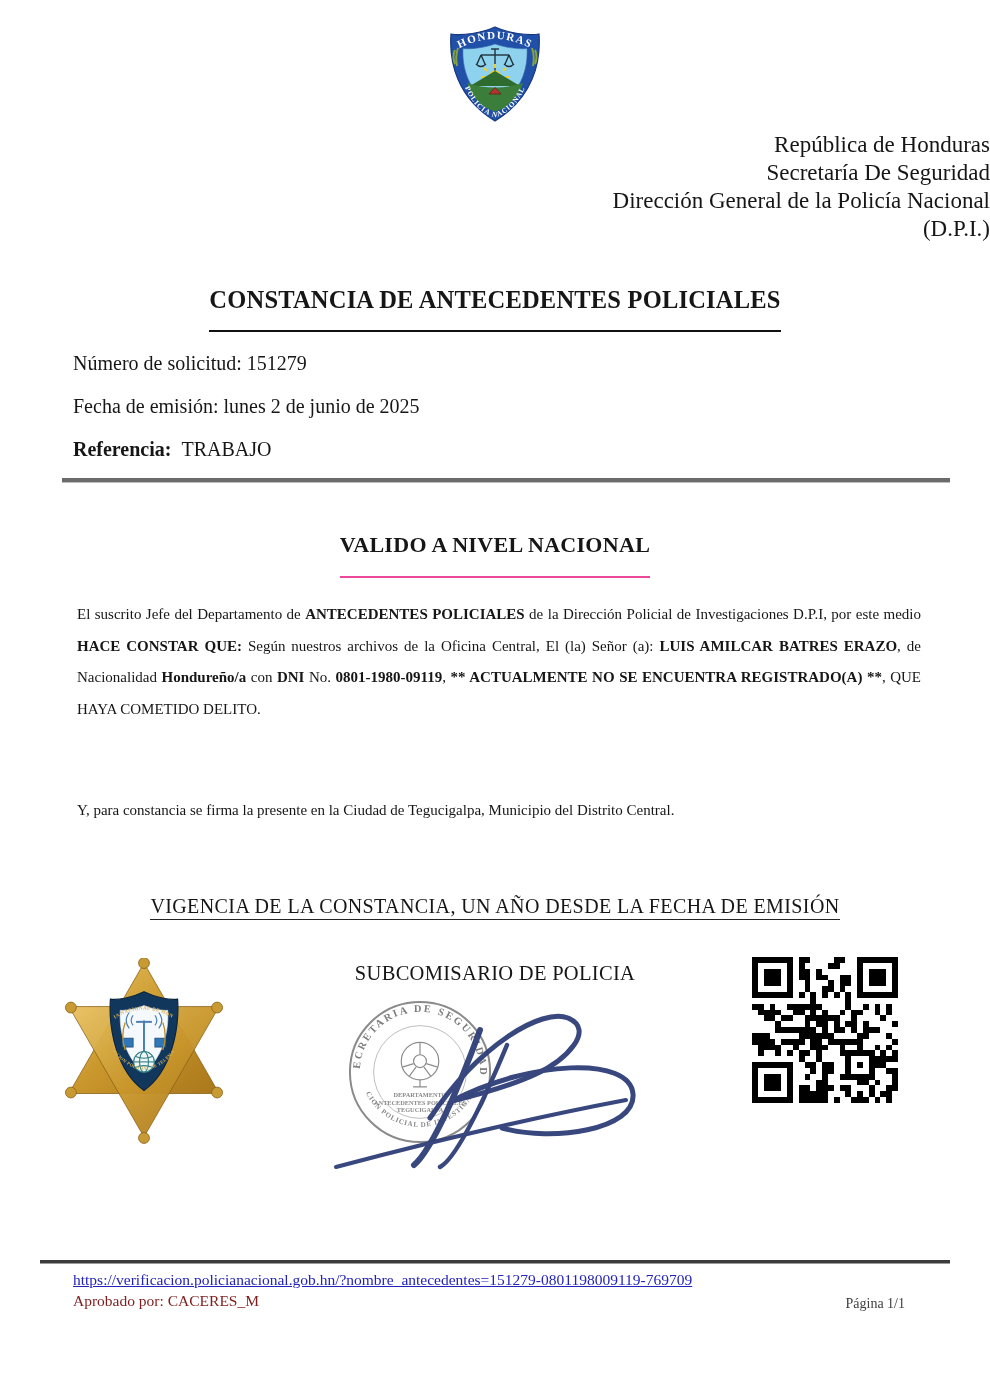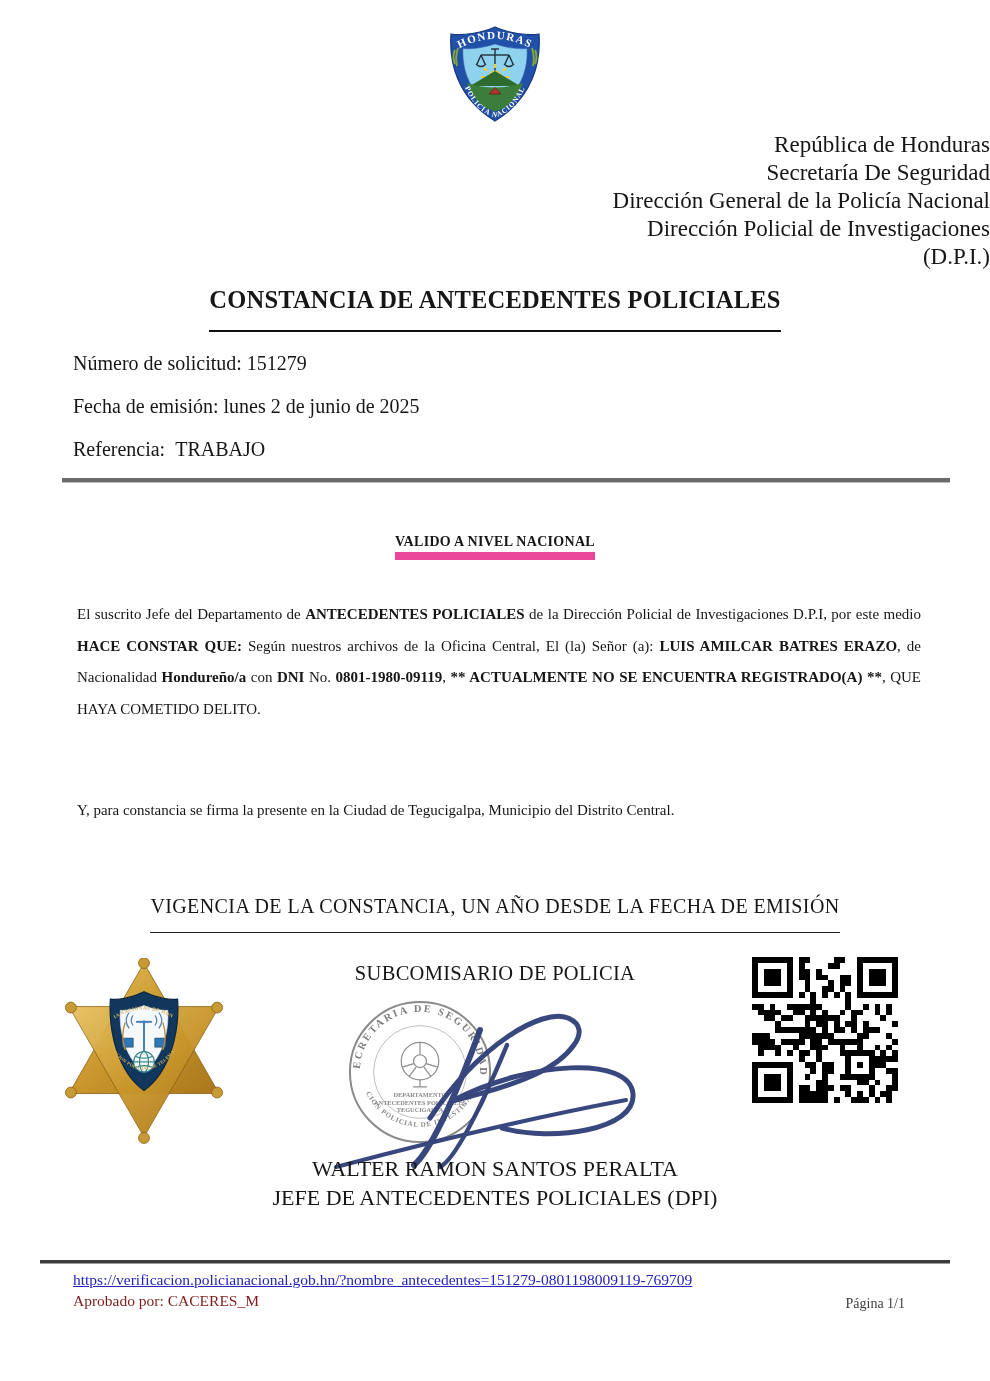--- a/index.html
+++ b/index.html
@@ -8,33 +8,33 @@
     font-family:"Liberation Serif", serif;color:#161616;overflow:hidden;
   }
   
   .logo-wrap{position:absolute;top:24px;left:50%;transform:translateX(-50%);width:110px;height:100px;}
   .hdr-lines{position:absolute;top:131px;left:0;width:100%;text-align:right;font-size:23px;line-height:28px;}
   .doc-title-row{position:absolute;top:286px;left:0;width:100%;text-align:center;}
   .doc-title{display:inline-block;font-weight:bold;font-size:24.5px;border-bottom:2.5px solid #111;padding-bottom:16px;letter-spacing:.2px;}
   
   .details{position:absolute;left:73px;top:352px;font-size:20px;}
   .details .row{height:43px;}
-  .bold{font-weight:normal;}
+  .bold{font-weight:bold;}
   .rule-1{position:absolute;left:62px;top:478px;width:888px;height:3.5px;background:#6b6b6b;border-bottom:1px solid #bdbdbd;}
   
   .valid-row{position:absolute;top:532px;left:0;width:100%;text-align:center;}
-  .valid-heading{display:inline-block;font-weight:bold;font-size:14px;border-bottom:8px solid #ec4899;padding-bottom:2px;letter-spacing:.3px;}
+  .valid-heading{display:inline-block;font-weight:bold;font-size:22px;border-bottom:2px solid #ec4899;padding-bottom:18px;letter-spacing:.3px;}
   
   .para{position:absolute;left:77px;width:844px;text-align:justify;font-size:15px;line-height:31.5px;}
   .para-1{top:599px;}
   .para-2{top:795px;}
   .b{font-weight:bold;}
   
   .vigencia-row{position:absolute;top:895px;left:0;width:100%;text-align:center;}
-  .vigencia{display:inline-block;font-size:20px;border-bottom:1.5px solid #222;padding-bottom:14px;letter-spacing:.4px;}
+  .vigencia{display:inline-block;font-size:20px;border-bottom:1.5px solid #222;padding-bottom:1px;letter-spacing:.4px;}
   
   .subcomisario{position:absolute;top:962px;left:0;width:100%;text-align:center;font-size:20.5px;letter-spacing:.3px;}
   .badge-wrap{position:absolute;left:60px;top:958px;width:168px;height:190px;}
   .stamp-wrap{position:absolute;left:346px;top:998px;width:148px;height:148px;}
   .sig-wrap{position:absolute;left:330px;top:1000px;width:324px;height:170px;}
   .qr-wrap{position:absolute;left:752px;top:957px;width:146px;height:146px;background:#fff;}
   .signer{position:absolute;top:1154px;left:0;width:100%;text-align:center;font-size:22px;line-height:29px;}
   
   .rule-2{position:absolute;left:40px;top:1260px;width:910px;height:2.5px;background:#3c3c3c;border-bottom:1px solid #9a9a9a;}
   .foot-url{position:absolute;left:73px;top:1271px;font-size:15.5px;color:#2323bb;text-decoration:underline;}
@@ -91,21 +91,20 @@
       <text font-size="7.2" font-weight="bold" fill="#ffffff" letter-spacing="1">
         <textPath href="#lg-bot" startOffset="50%" text-anchor="middle">POLICIA NACIONAL</textPath>
       </text>
     </svg>
   </div>
 
   <div class="hdr-lines">
     <div>República de Honduras</div>
     <div>Secretaría De Seguridad</div>
     <div>Dirección General de la Policía Nacional</div>
-    <div>Dirección Policial de Investigaciones</div>
     <div>(D.P.I.)</div>
   </div>
 
   <div class="doc-title-row">
     <span class="doc-title">CONSTANCIA DE ANTECEDENTES POLICIALES</span>
   </div>
 
   <div class="details">
     <div class="row">Número de solicitud: 151279</div>
     <div class="row">Fecha de emisión: lunes 2 de junio de 2025</div>
@@ -548,23 +547,19 @@
         <rect x="12" y="24" width="1" height="1" fill="#000"></rect>
         <rect x="14" y="24" width="1" height="1" fill="#000"></rect>
         <rect x="17" y="24" width="1" height="1" fill="#000"></rect>
         <rect x="18" y="24" width="1" height="1" fill="#000"></rect>
         <rect x="19" y="24" width="1" height="1" fill="#000"></rect>
         <rect x="21" y="24" width="1" height="1" fill="#000"></rect>
         <rect x="23" y="24" width="1" height="1" fill="#000"></rect>
       </svg>
   </div>
 
-  <div class="signer">
-    <div>WALTER RAMON SANTOS PERALTA</div>
-    <div>JEFE DE ANTECEDENTES POLICIALES (DPI)</div>
-  </div>
 
   <div class="rule-2"></div>
   <a class="foot-url" href="#">https://verificacion.policianacional.gob.hn/?nombre_antecedentes=151279-0801198009119-769709</a>
   <div class="foot-approved">Aprobado por: CACERES_M</div>
   <div class="foot-page">Página 1/1</div>
 
 </div>
 
 </body></html>

